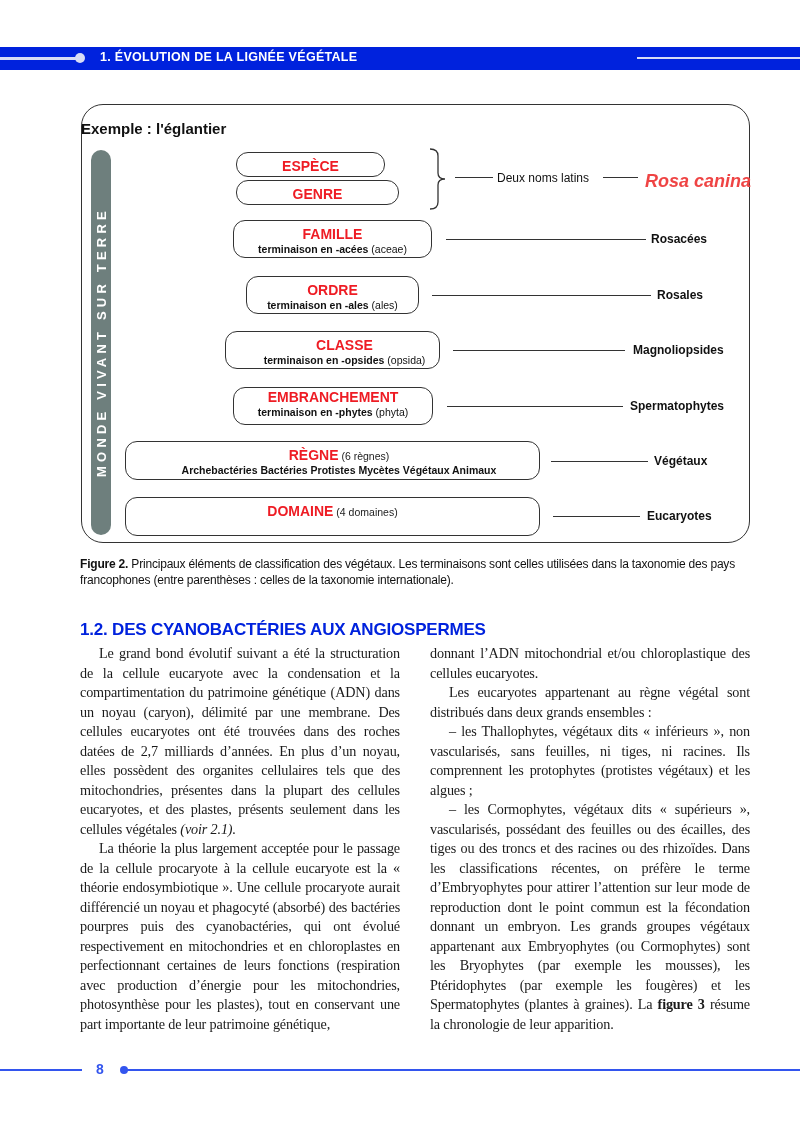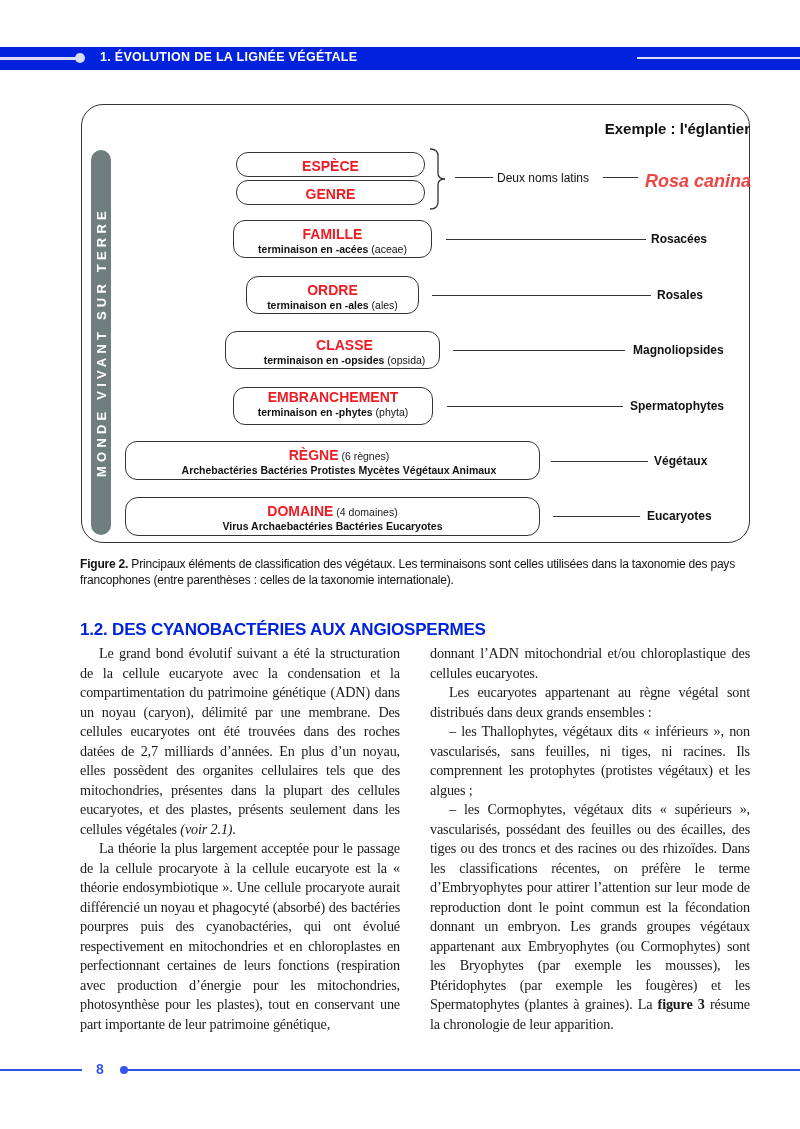--- a/index.html
+++ b/index.html
@@ -7,21 +7,21 @@
 
   
   .header-band { position:absolute; left:0; top:47px; width:800px; height:23px; background:#0022dd; }
   .header-line-left { position:absolute; left:0; top:57px; width:78px; height:3px; background:#d8dcf6; }
   .header-dot { position:absolute; left:75px; top:53px; width:10px; height:10px; border-radius:50%; background:#d8dcf6; }
   .header-title { position:absolute; left:100px; top:50px; font-family:"Liberation Sans", sans-serif; font-weight:bold; font-size:12.5px; color:#ffffff; letter-spacing:0.3px; }
   .header-line-right { position:absolute; left:637px; top:57px; width:163px; height:2px; background:#d8dcf6; }
 
   
   .figure-frame { position:absolute; left:81px; top:104px; width:669px; height:439px; border:1.5px solid #333; border-radius:22px; box-sizing:border-box; }
-  .figure-title { position:absolute; left:81px; width:669px; top:120px; text-align:right; font-family:"Liberation Sans", sans-serif; font-weight:bold; font-size:15px; color:#111; }
+  .figure-title { position:absolute; left:81px; width:669px; top:120px; text-align:left; font-family:"Liberation Sans", sans-serif; font-weight:bold; font-size:15px; color:#111; }
 
   .vertical-band { position:absolute; left:91px; top:150px; width:20px; height:385px; background:#6e7f7d; border-radius:10px; }
   .vertical-label { position:absolute; left:101px; top:342px; transform:translate(-50%,-50%) rotate(-90deg); white-space:nowrap; font-family:"Liberation Sans", sans-serif; font-weight:bold; font-size:13px; color:#ffffff; letter-spacing:4.2px; }
 
   .rank-box { position:absolute; border:1.3px solid #333; border-radius:12px; box-sizing:border-box; text-align:center; font-family:"Liberation Sans", sans-serif; background:#fff; }
   .rank-name { color:#ee1c24; font-weight:bold; font-size:14px; line-height:15px; display:inline; }
   .rank-note { font-size:10.5px; color:#222; font-weight:normal; }
   .rank-sub { font-size:10.5px; color:#111; line-height:12px; }
   .rank-sub b { font-weight:bold; }
 
@@ -55,24 +55,24 @@
 <div class="header-line-left"></div>
 <div class="header-dot"></div>
 <div class="header-title">1. ÉVOLUTION DE LA LIGNÉE VÉGÉTALE</div>
 <div class="header-line-right"></div>
 
 <div class="figure-frame"></div>
 <div class="figure-title">Exemple : l'églantier</div>
 <div class="vertical-band"></div>
 <div class="vertical-label">MONDE VIVANT SUR TERRE</div>
 
-<div class="rank-box" style="left:236px; top:152px; width:189px; height:25px; padding-top:4px;">
+<div class="rank-box" style="left:236px; top:152px; width:149px; height:25px; padding-top:4px;">
   <span class="rank-name">ESPÈCE</span>
 </div>
-<div class="rank-box" style="left:236px; top:180px; width:189px; height:25px; padding-top:4px;">
+<div class="rank-box" style="left:236px; top:180px; width:163px; height:25px; padding-top:4px;">
   <span class="rank-name">GENRE</span>
 </div>
 <svg class="brace" viewBox="0 0 20 62">
   <path d="M2 1 Q10 1 10 8 L10 25 Q10 31 17 31 Q10 31 10 37 L10 54 Q10 61 2 61" fill="none" stroke="#333" stroke-width="1.3"></path>
 </svg>
 <div class="connector" style="left:455px; top:177px; width:38px;"></div>
 <div class="deux-noms">Deux noms latins</div>
 <div class="connector" style="left:603px; top:177px; width:35px;"></div>
 <div class="rosa-canina">Rosa canina</div>
 
@@ -104,23 +104,22 @@
 <div class="connector" style="left:447px; top:406px; width:176px;"></div>
 <div class="rank-example" style="left:630px; top:399px;">Spermatophytes</div>
 
 <div class="rank-box" style="left:125px; top:441px; width:415px; height:39px; padding-top:4px;padding-left:13px;">
   <span class="rank-name">RÈGNE</span><span class="rank-note"> (6 règnes)</span>
   <div class="rank-sub"><b>Archebactéries Bactéries Protistes Mycètes Végétaux Animaux</b></div>
 </div>
 <div class="connector" style="left:551px; top:461px; width:97px;"></div>
 <div class="rank-example" style="left:654px; top:454px;">Végétaux</div>
 
-<div class="rank-box" style="left:125px; top:497px; width:415px; height:39px; padding-top:4px;border-radius:13px;">
+<div class="rank-box" style="left:125px; top:497px; width:415px; height:39px; padding-top:4px;">
   <span class="rank-name">DOMAINE</span><span class="rank-note"> (4 domaines)</span>
-  <div class="rank-sub"><b>Virus Archaebactéries Bactéries Eucaryotes</b></div>
 </div>
 <div class="connector" style="left:553px; top:516px; width:87px;"></div>
 <div class="rank-example" style="left:647px; top:509px;">Eucaryotes</div>
 
 <div class="caption"><b>Figure 2.</b><span> Principaux éléments de classification des végétaux. Les terminaisons sont celles utilisées dans la taxonomie des pays francophones (entre parenthèses : celles de la taxonomie internationale).</span></div>
 
 <div class="section-heading">1.2. DES CYANOBACTÉRIES AUX ANGIOSPERMES</div>
 
 <div class="col col-left">
   <p><span>Le grand bond évolutif suivant a été la structuration de la cellule eucaryote avec la condensation et la compartimentation du patrimoine génétique (ADN) dans un noyau (caryon), délimité par une membrane. Des cellules eucaryotes ont été trouvées dans des roches datées de 2,7 milliards d’années. En plus d’un noyau, elles possèdent des organites cellulaires tels que des mitochondries, présentes dans la plupart des cellules eucaryotes, et des plastes, présents seulement dans les cellules végétales </span><i>(voir 2.1).</i></p>

